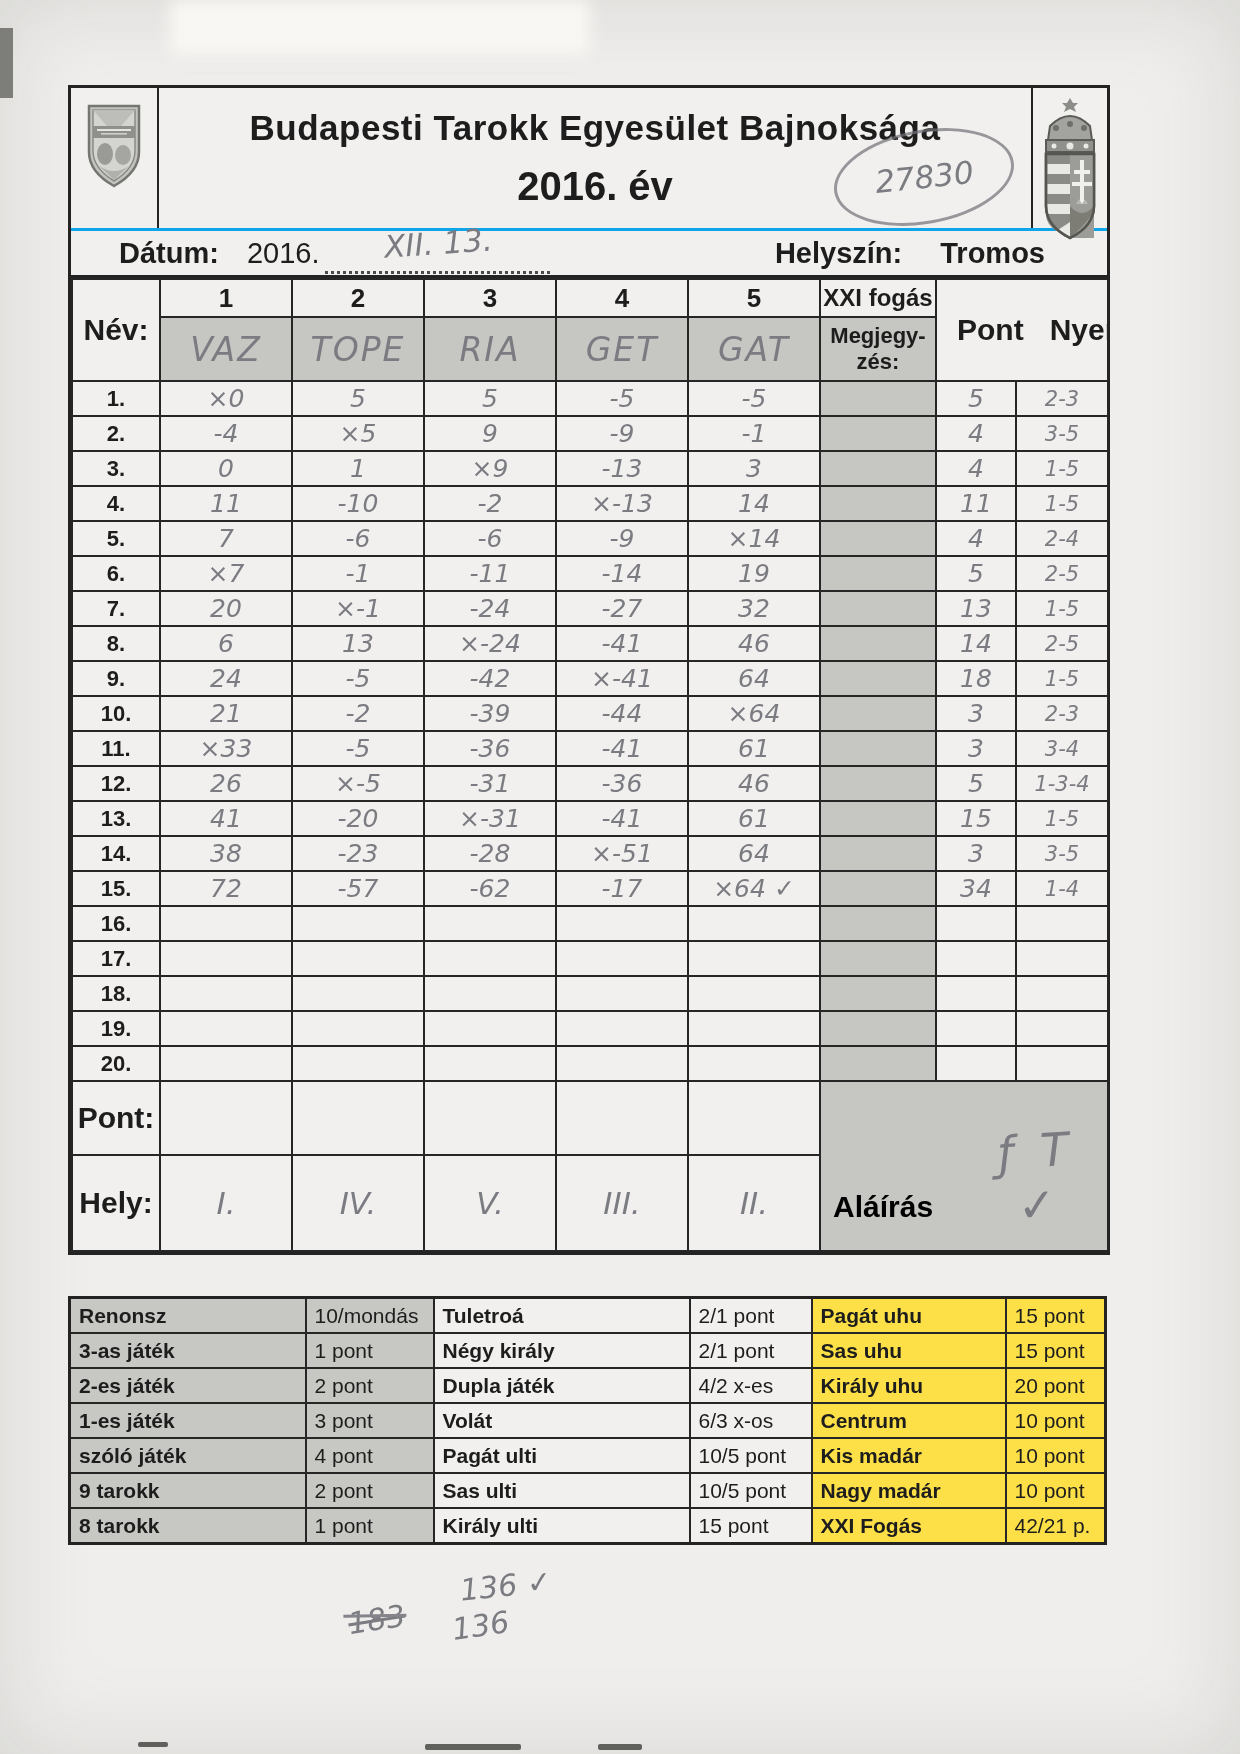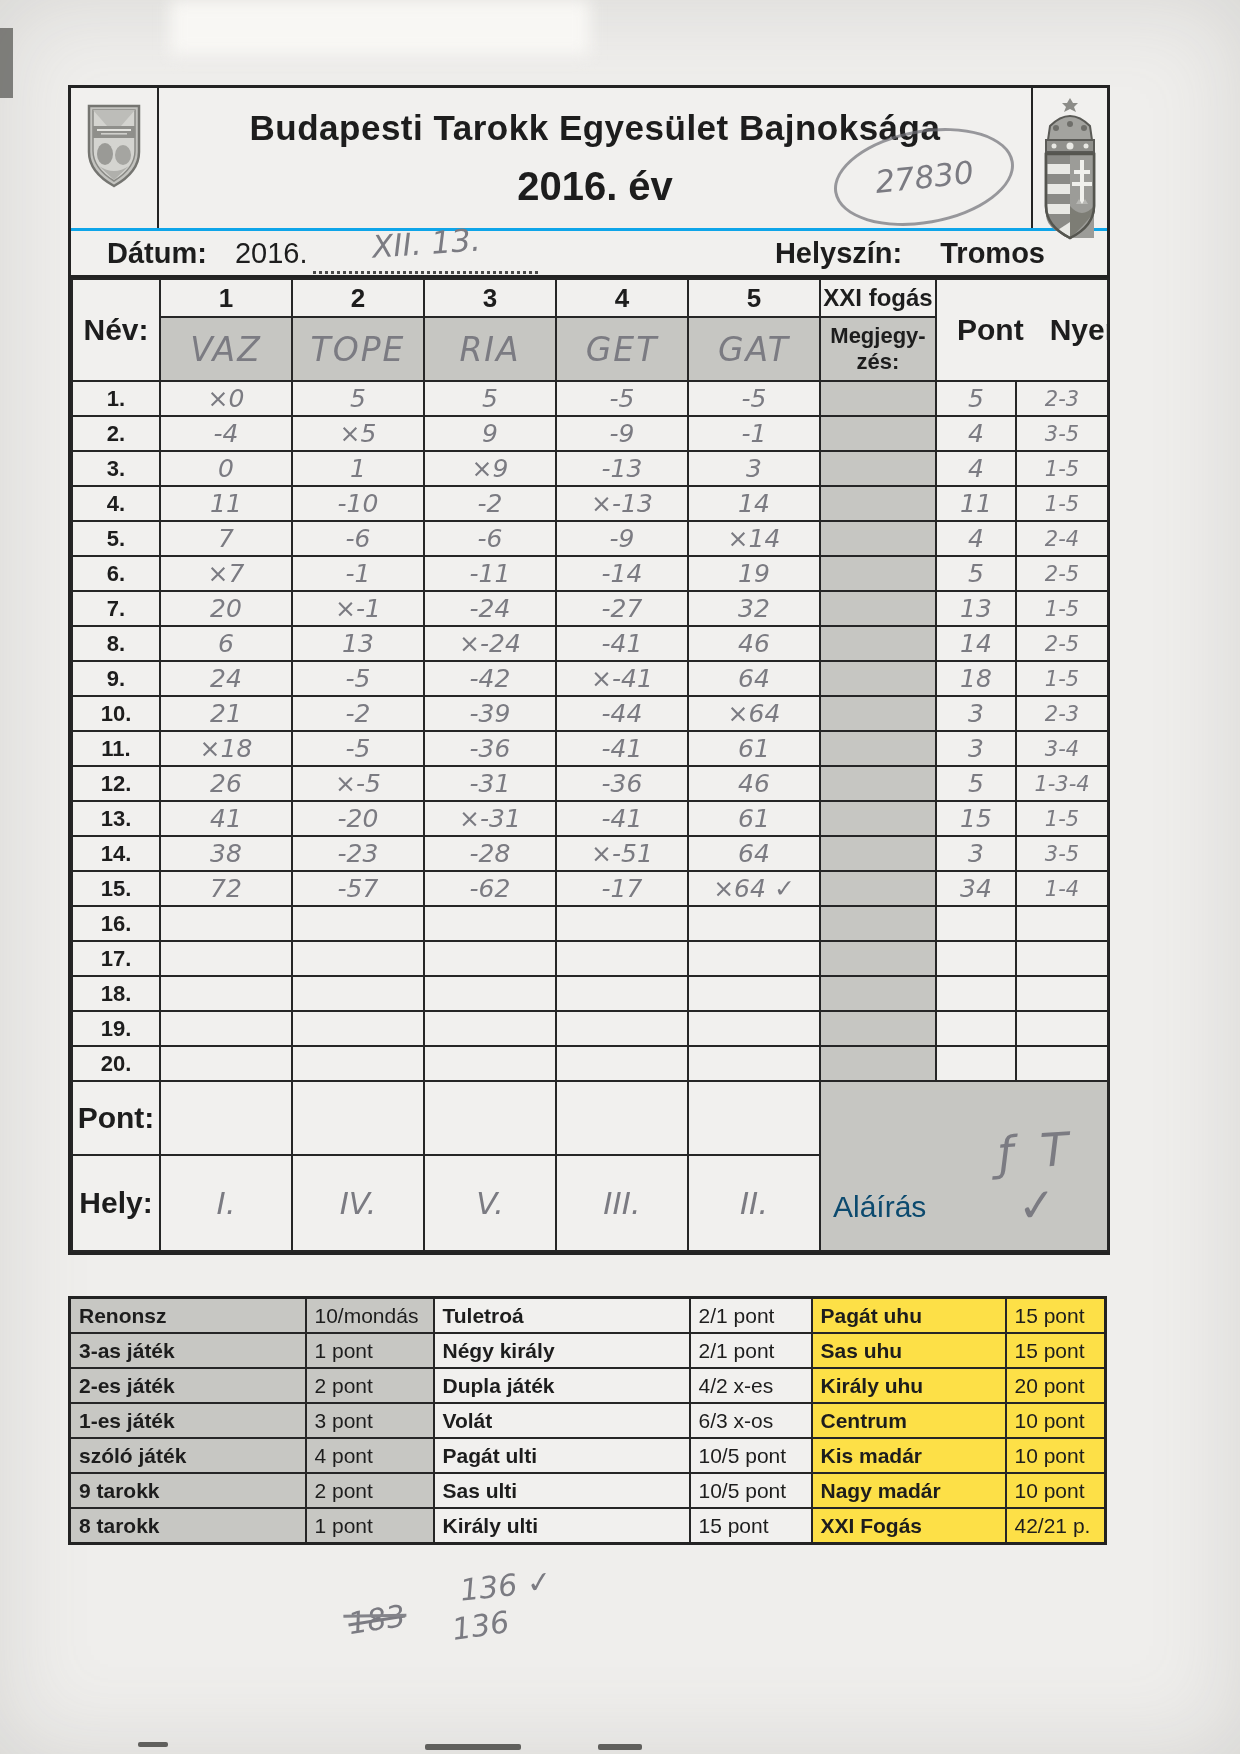--- a/index.html
+++ b/index.html
@@ -31,21 +31,21 @@
   .coat-cell{width:74px;border-left:2px solid #232323;position:relative;overflow:visible;z-index:3;}
   .coat-cell svg{position:absolute;left:3px;top:8px;}
   .circled{
     position:absolute;right:16px;top:42px;width:176px;height:88px;
     border:3px solid rgba(112,112,120,.7);border-radius:50%;
     transform:rotate(-10deg);display:flex;align-items:center;justify-content:center;
   }
   .circled span{font-size:31px;transform:rotate(4deg);}
 
   
-  .date-row{display:flex;align-items:center;height:47px;border-bottom:3px solid #232323;padding-left:36px;box-sizing:border-box;font-size:29px;}
+  .date-row{display:flex;align-items:center;height:47px;border-bottom:3px solid #232323;padding-left:48px;box-sizing:border-box;font-size:29px;}
   .date-row .lbl{font-weight:700;}
   .date-row .yr{margin-left:28px;}
   .dotted{display:inline-block;width:225px;border-bottom:3px dotted #4a4a4a;margin-left:6px;text-align:center;height:38px;}
   .date-hw{display:inline-block;font-size:31px;transform:rotate(-4deg);position:relative;top:-8px;}
   .helyszin-lbl{margin-left:auto;}
   .helyszin-val{font-weight:700;margin-left:38px;margin-right:62px;}
 
   
   table{border-collapse:collapse;table-layout:fixed;}
   .score{width:100%;}
@@ -64,21 +64,21 @@
   .name-cell{background:#c6c6c2;font-size:33px;letter-spacing:2px;}
   .rownum{font-size:22px;font-weight:700;background:#f1f0ee;}
   .score-cell{font-size:25px;background:#f1f0ee;}
   .megjcol{background:#c6c6c2;}
   .pont-cell{font-size:25px;background:#f1f0ee;}
   .nyerte-cell{font-size:21px;background:#f1f0ee;}
   .sumlbl{text-align:left;padding-left:4px;font-size:30px;font-weight:700;background:#f1f0ee;}
   .sum-cell{background:#f1f0ee;}
   .hely-hw{font-size:31px;}
   .alairas{background:#c6c6c2;position:relative;}
-  .al-lbl{position:absolute;left:12px;bottom:26px;font-size:30px;font-weight:400;color:#0c4a6e;}
+  .al-lbl{position:absolute;left:12px;bottom:26px;font-size:30px;font-weight:700;color:#000000;}
   .sig{position:absolute;left:148px;bottom:18px;font-size:46px;transform:rotate(-4deg);letter-spacing:6px;}
 
   
   .legend{position:absolute;left:68px;top:1296px;width:1036px;border:3px solid #232323;}
   .legend td{border:2px solid #262626;padding:0 0 0 8px;font-size:21px;height:33px;overflow:hidden;white-space:nowrap;}
   .legend td.c0,.legend td.c1{background:#c7c7c3;}
   .legend td.c2,.legend td.c3{background:#f1f0ee;}
   .legend td.c4,.legend td.c5{background:#fde047;}
   .legend td.c0,.legend td.c2,.legend td.c4{font-weight:700;}
 
@@ -302,21 +302,21 @@
             <td class="score-cell hw">-2</td>
             <td class="score-cell hw">-39</td>
             <td class="score-cell hw">-44</td>
             <td class="score-cell hw">×64</td>
             <td class="megjcol"></td>
             <td class="pont-cell hw">3</td>
             <td class="nyerte-cell hw">2-3</td>
           </tr>
           <tr class="score-row">
             <th class="rownum">11.</th>
-            <td class="score-cell hw">×18</td>
+            <td class="score-cell hw">×33</td>
             <td class="score-cell hw">-5</td>
             <td class="score-cell hw">-36</td>
             <td class="score-cell hw">-41</td>
             <td class="score-cell hw">61</td>
             <td class="megjcol"></td>
             <td class="pont-cell hw">3</td>
             <td class="nyerte-cell hw">3-4</td>
           </tr>
           <tr class="score-row">
             <th class="rownum">12.</th>

